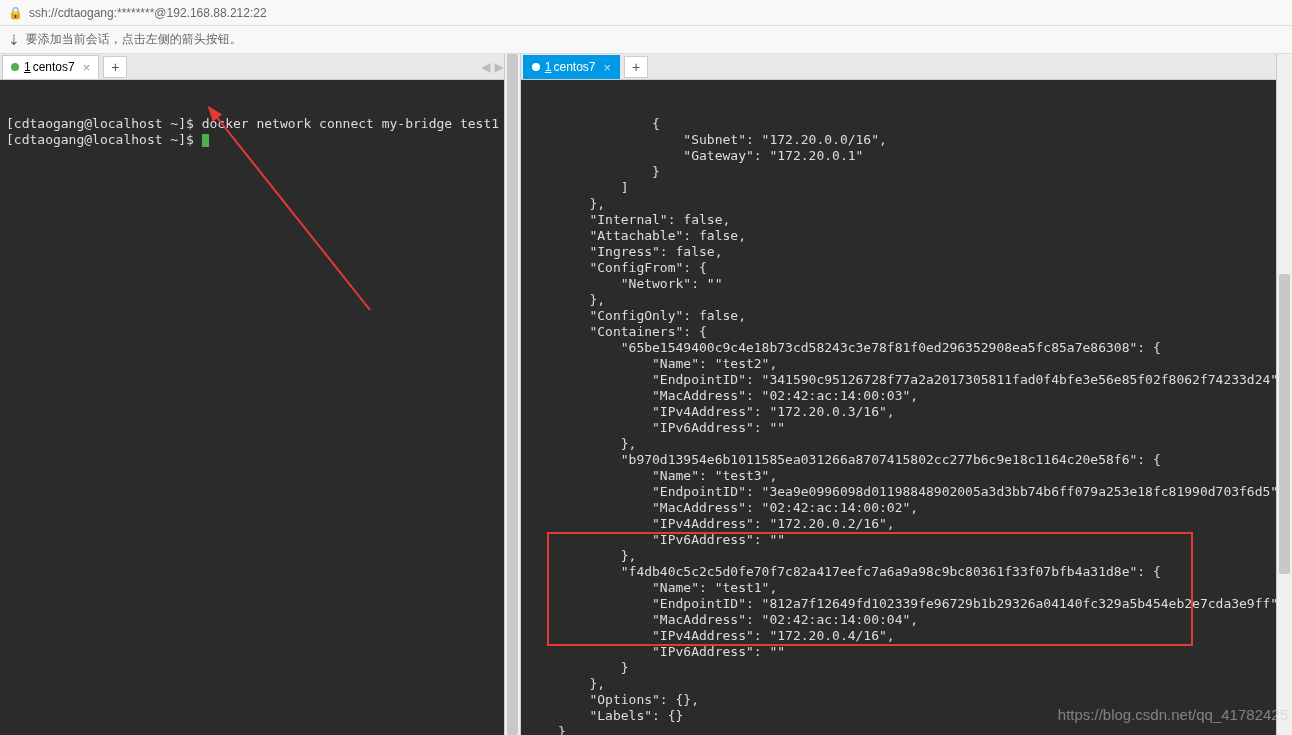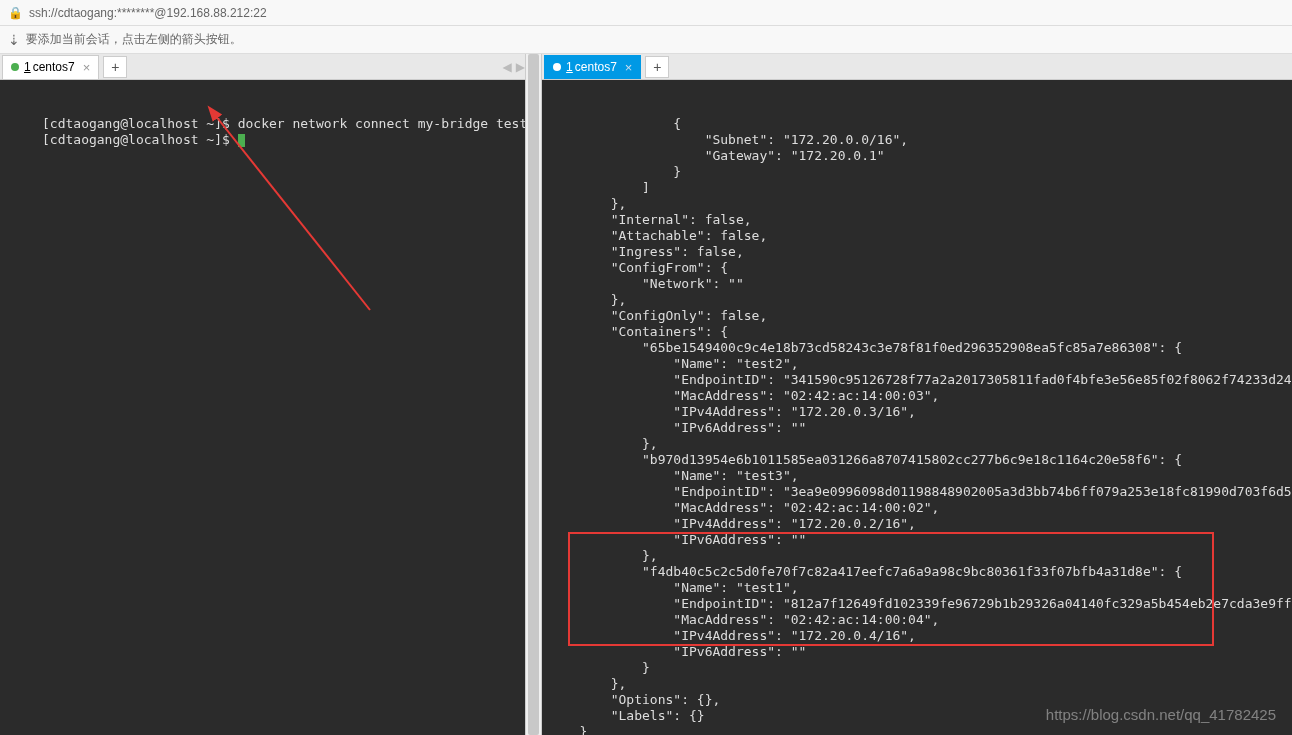--- a/index.html
+++ b/index.html
@@ -17,27 +17,27 @@
 .tab.active { background: #fff; }
 .tab.active-blue { background: #0099e5; color: #fff; border-color: #0099e5; }
 .tab .dot { width: 8px; height: 8px; border-radius: 50%; background: #4caf50; margin-right: 5px; }
 .tab .num { text-decoration: underline; margin-right: 2px; }
 .tab .close { margin-left: 8px; color: #999; font-size: 13px; }
 .tab.active-blue .close { color: #cde; }
 .tab-add { width: 24px; height: 22px; display: flex; align-items: center; justify-content: center; border: 1px solid #ccc; margin-left: 4px; background: #fff; cursor: pointer; font-size: 14px; color: #555; }
 .nav-arrows { position: absolute; right: 6px; display: flex; gap: 4px; align-items: center; color: #bbb; font-size: 12px; }
 .term { flex: 1; background: #2b2b2b; color: #ddd; font-family: Consolas, monospace; font-size: 13px; line-height: 16px; padding: 4px 6px; overflow: hidden; position: relative; white-space: pre; }
 .term-inner { position: relative; }
-.prompt-user { color: #ddd; margin-left: 36px; }
+.prompt-user { color: #ddd; }
 .cursor { display: inline-block; width: 7px; height: 13px; background: #4caf50; vertical-align: middle; }
 .scrollbar-v { position: absolute; right: 0; top: 0; bottom: 0; width: 16px; background: #f0f0f0; border-left: 1px solid #ccc; }
 .scroll-thumb { position: absolute; left: 2px; right: 2px; background: #c8c8c8; border-radius: 2px; }
 .arrow-annot { position: absolute; pointer-events: none; }
 .highlight-box { position: absolute; border: 2px solid #e53935; pointer-events: none; }
-.watermark { position: absolute; right: 16px; bottom: 12px; color: rgba(200,200,200,0.55); font-size: 15px; font-family: Arial; pointer-events: none; margin-left: 6px; }
+.watermark { position: absolute; right: 4px; bottom: 12px; color: rgba(200,200,200,0.55); font-size: 15px; font-family: Arial; pointer-events: none; margin-left: 6px; }
 </style>
 </head>
 <body>
 
 <div class="titlebar">
   <span class="lock-icon">🔒</span>
   <span>ssh://cdtaogang:********@192.168.88.212:22</span>
 </div>
 
 <div class="infobar">

